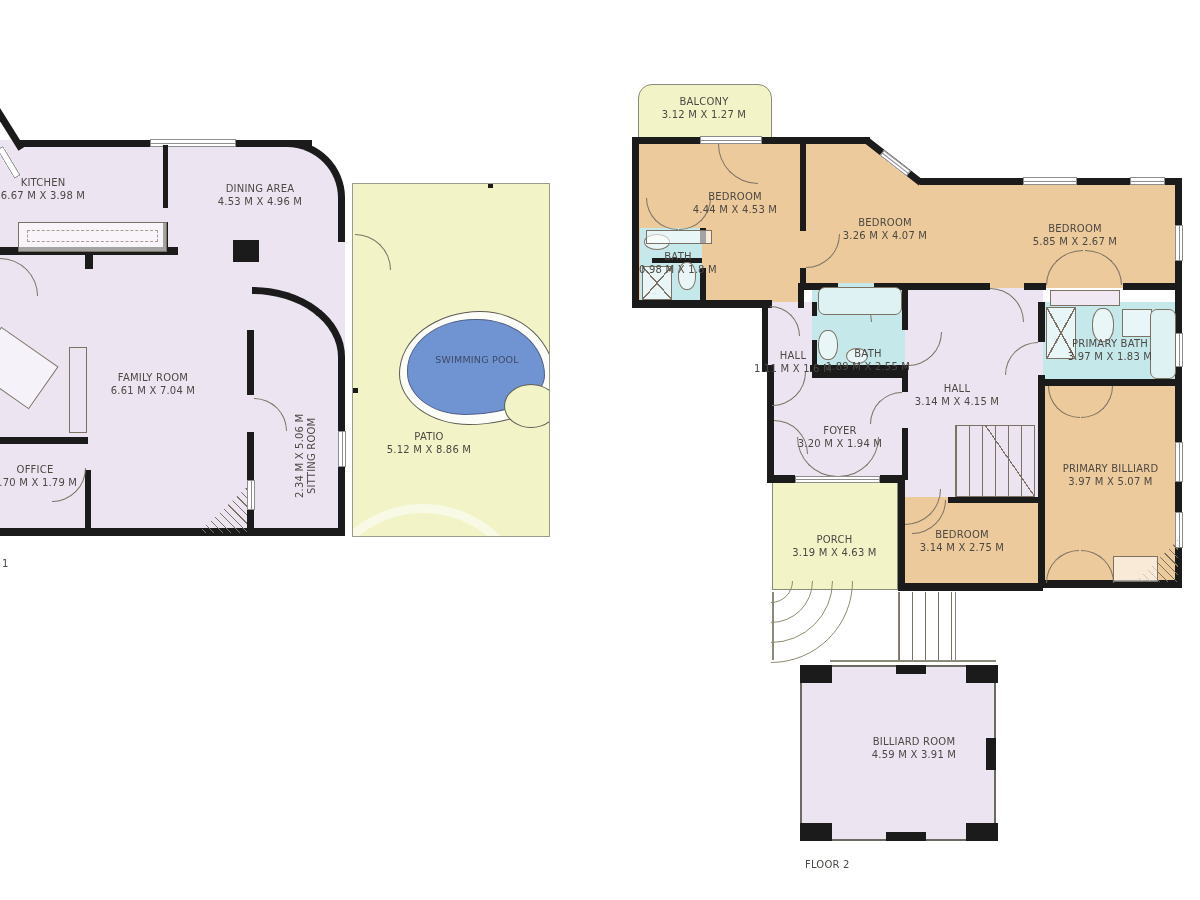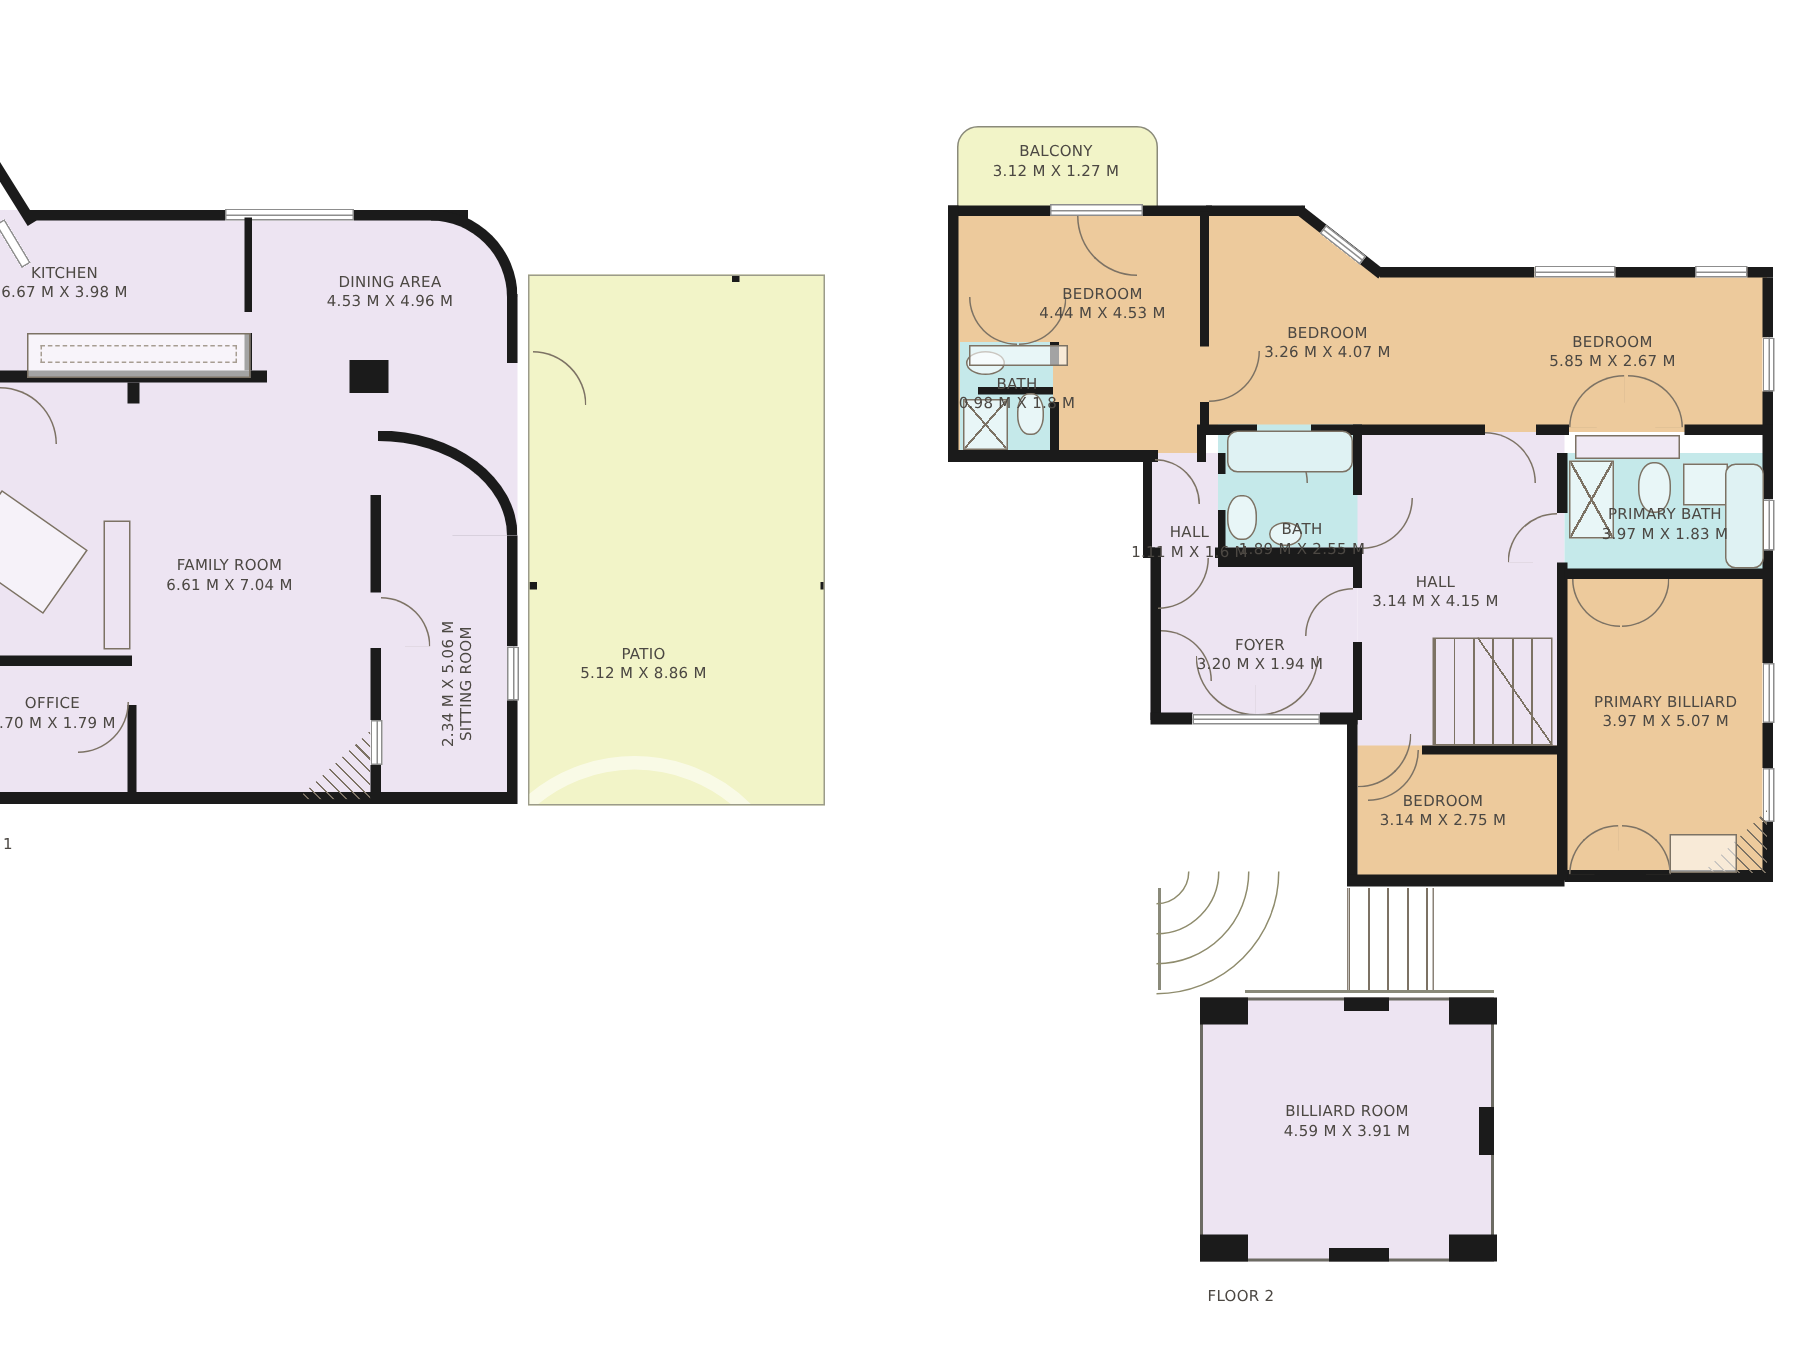--- a/index.html
+++ b/index.html
@@ -42,20 +42,27 @@
   <div class="pl">
 
     <div class="rm" style="left:352px;top:183px;width:198px;height:354px;background:#f2f4c8;border:1px solid #9b9b8a;overflow:hidden;">
       <i class="sun" style="left:-40px;top:320px;width:220px;height:220px;"></i>
 
       <i class="d tr" style="left:2px;top:50px;width:36px;height:36px;"></i>
       <i class="w" style="left:135px;top:-1px;width:5px;height:5px;"></i>
       <i class="w" style="left:194px;top:204px;width:5px;height:5px;"></i>
       <i class="w" style="left:0px;top:204px;width:5px;height:5px;"></i>
 
+      <div style="position:absolute;left:46px;top:127px;width:154px;height:112px;background:#fdfdf8;border:1px solid #5e5c52;border-radius:52% 48% 55% 45% / 55% 60% 40% 45%;">
+        <i style="left:7px;top:7px;width:138px;height:96px;background:#7093d2;border:1px solid #53618a;border-radius:50% 50% 58% 42% / 55% 60% 42% 45%;"></i>
+        <i style="left:104px;top:72px;width:54px;height:44px;background:#f2f4c8;border:1px solid #5e5c52;border-radius:50%;"></i>
+        <div class="lbl" style="left:0;top:41px;width:154px;color:#3c4a66;font-size:9.5px;">
+          <span>SWIMMING POOL</span>
+        </div>
+      </div>
       <div class="lbl" style="left:1px;top:246px;width:150px;">
         <span>PATIO</span>
         <span>5.12 M X 8.86 M</span>
       </div>
     </div>
 
     <div class="rm" style="left:0;top:140px;width:345px;height:395px;background:#ede4f2;border-top-right-radius:60px;"></div>
 
     <i style="left:-40px;top:86px;width:132px;height:62px;background:#fff;transform:rotate(-58deg);transform-origin:0 100%;"></i>
     <i class="w" style="left:0px;top:108px;width:46px;height:7px;transform:rotate(58deg);transform-origin:0 0;"></i>
@@ -132,41 +139,47 @@
     <div class="rm" style="left:640px;top:228px;width:62px;height:76px;background:#c5e9ea;"></div>
     <div class="rm" style="left:804px;top:141px;width:116px;height:147px;background:#edca9c;clip-path:polygon(0 0,56% 0,100% 29%,100% 100%,0 100%);"></div>
     <div class="rm" style="left:920px;top:178px;width:258px;height:110px;background:#edca9c;"></div>
     <div class="rm" style="left:762px;top:302px;width:53px;height:66px;background:#ede4f2;"></div>
     <div class="rm" style="left:812px;top:283px;width:96px;height:95px;background:#c5e9ea;"></div>
     <div class="rm" style="left:905px;top:288px;width:138px;height:214px;background:#ede4f2;"></div>
     <div class="rm" style="left:1043px;top:302px;width:135px;height:84px;background:#c5e9ea;"></div>
     <div class="rm" style="left:1043px;top:386px;width:135px;height:200px;background:#edca9c;"></div>
     <div class="rm" style="left:905px;top:497px;width:138px;height:90px;background:#edca9c;"></div>
     <div class="rm" style="left:767px;top:365px;width:138px;height:115px;background:#ede4f2;"></div>
+    <div class="rm" style="left:772px;top:480px;width:126px;height:110px;background:#f2f4c8;border:1.5px solid #8a8a7a;">
+      <div class="lbl" style="left:0;top:52px;width:123px;">
+        <span>PORCH</span>
+        <span>3.19 M X 4.63 M</span>
+      </div>
+    </div>
 
     <div style="position:absolute;left:771px;top:581px;width:96px;height:86px;overflow:hidden;z-index:21;">
       <i class="arcring" style="left:-22px;top:-22px;width:44px;height:44px;"></i>
       <i class="arcring" style="left:-42px;top:-42px;width:84px;height:84px;"></i>
       <i class="arcring" style="left:-62px;top:-62px;width:124px;height:124px;"></i>
       <i class="arcring" style="left:-82px;top:-82px;width:164px;height:164px;"></i>
     </div>
 
     <i class="stv" style="left:898px;top:592px;width:58px;height:68px;border-left:1.2px solid #8a8177;border-right:1.2px solid #8a8177;"></i>
     <i style="left:830px;top:660px;width:166px;height:2px;background:#8a8a7a;"></i>
     <i style="left:772px;top:592px;width:1.5px;height:68px;background:#8a8a7a;"></i>
 
     <div class="rm" style="left:800px;top:665px;width:196px;height:176px;background:#ede4f2;border:2px solid #6c6b63;">
       <i class="w" style="left:-2px;top:-2px;width:32px;height:18px;"></i>
       <i class="w" style="left:164px;top:-2px;width:32px;height:18px;"></i>
       <i class="w" style="left:-2px;top:156px;width:32px;height:18px;"></i>
       <i class="w" style="left:164px;top:156px;width:32px;height:18px;"></i>
       <i class="w" style="left:94px;top:-2px;width:30px;height:9px;"></i>
       <i class="w" style="left:84px;top:165px;width:40px;height:9px;"></i>
       <i class="w" style="left:184px;top:71px;width:10px;height:32px;"></i>
-      <div class="lbl" style="left:0;top:68px;width:192px;">
+      <div class="lbl" style="left:16px;top:68px;width:192px;">
         <span>BILLIARD ROOM</span>
         <span>4.59 M X 3.91 M</span>
       </div>
     </div>
 
     <i class="w" style="left:632px;top:137px;width:68px;height:7px;"></i>
     <i class="wn h" style="left:700px;top:136px;width:62px;height:8px;"></i>
     <i class="w" style="left:762px;top:137px;width:46px;height:7px;"></i>
     <i class="w" style="left:804px;top:137px;width:66px;height:7px;"></i>
     <i class="w" style="left:868px;top:137px;width:70px;height:7px;transform:rotate(38deg);transform-origin:0 0;"></i>

